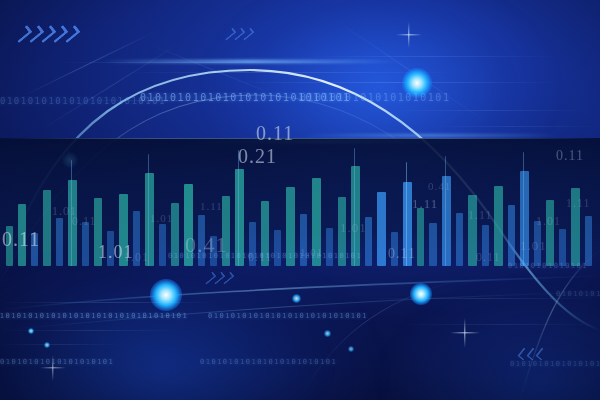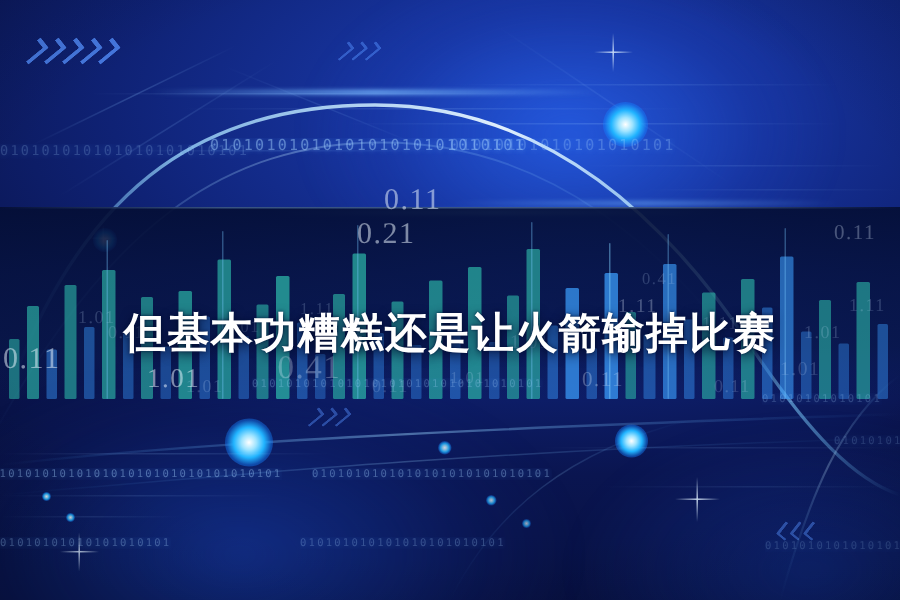--- a/index.html
+++ b/index.html
@@ -308,15 +308,14 @@
   <div class="hline" style="left:0px;top:302px;width:220px;opacity:.30;"></div>
   <div class="hline" style="left:0px;top:330px;width:180px;opacity:.22;"></div>
   <div class="hline" style="left:0px;top:344px;width:120px;opacity:.20;"></div>
   <div class="hline" style="left:360px;top:298px;width:240px;opacity:.22;"></div>
   <div class="hline" style="left:400px;top:324px;width:200px;opacity:.18;"></div>
   <div class="node" style="left:28px;top:328px;width:6px;height:6px;opacity:.85;"></div>
   <div class="node" style="left:44px;top:342px;width:6px;height:6px;opacity:.8;"></div>
 
   <div class="vign"></div>
 
-  <div class="headline line2">但基本功糟糕还是让火箭输掉比赛</div>
 
 </div>
 
 </body></html>

